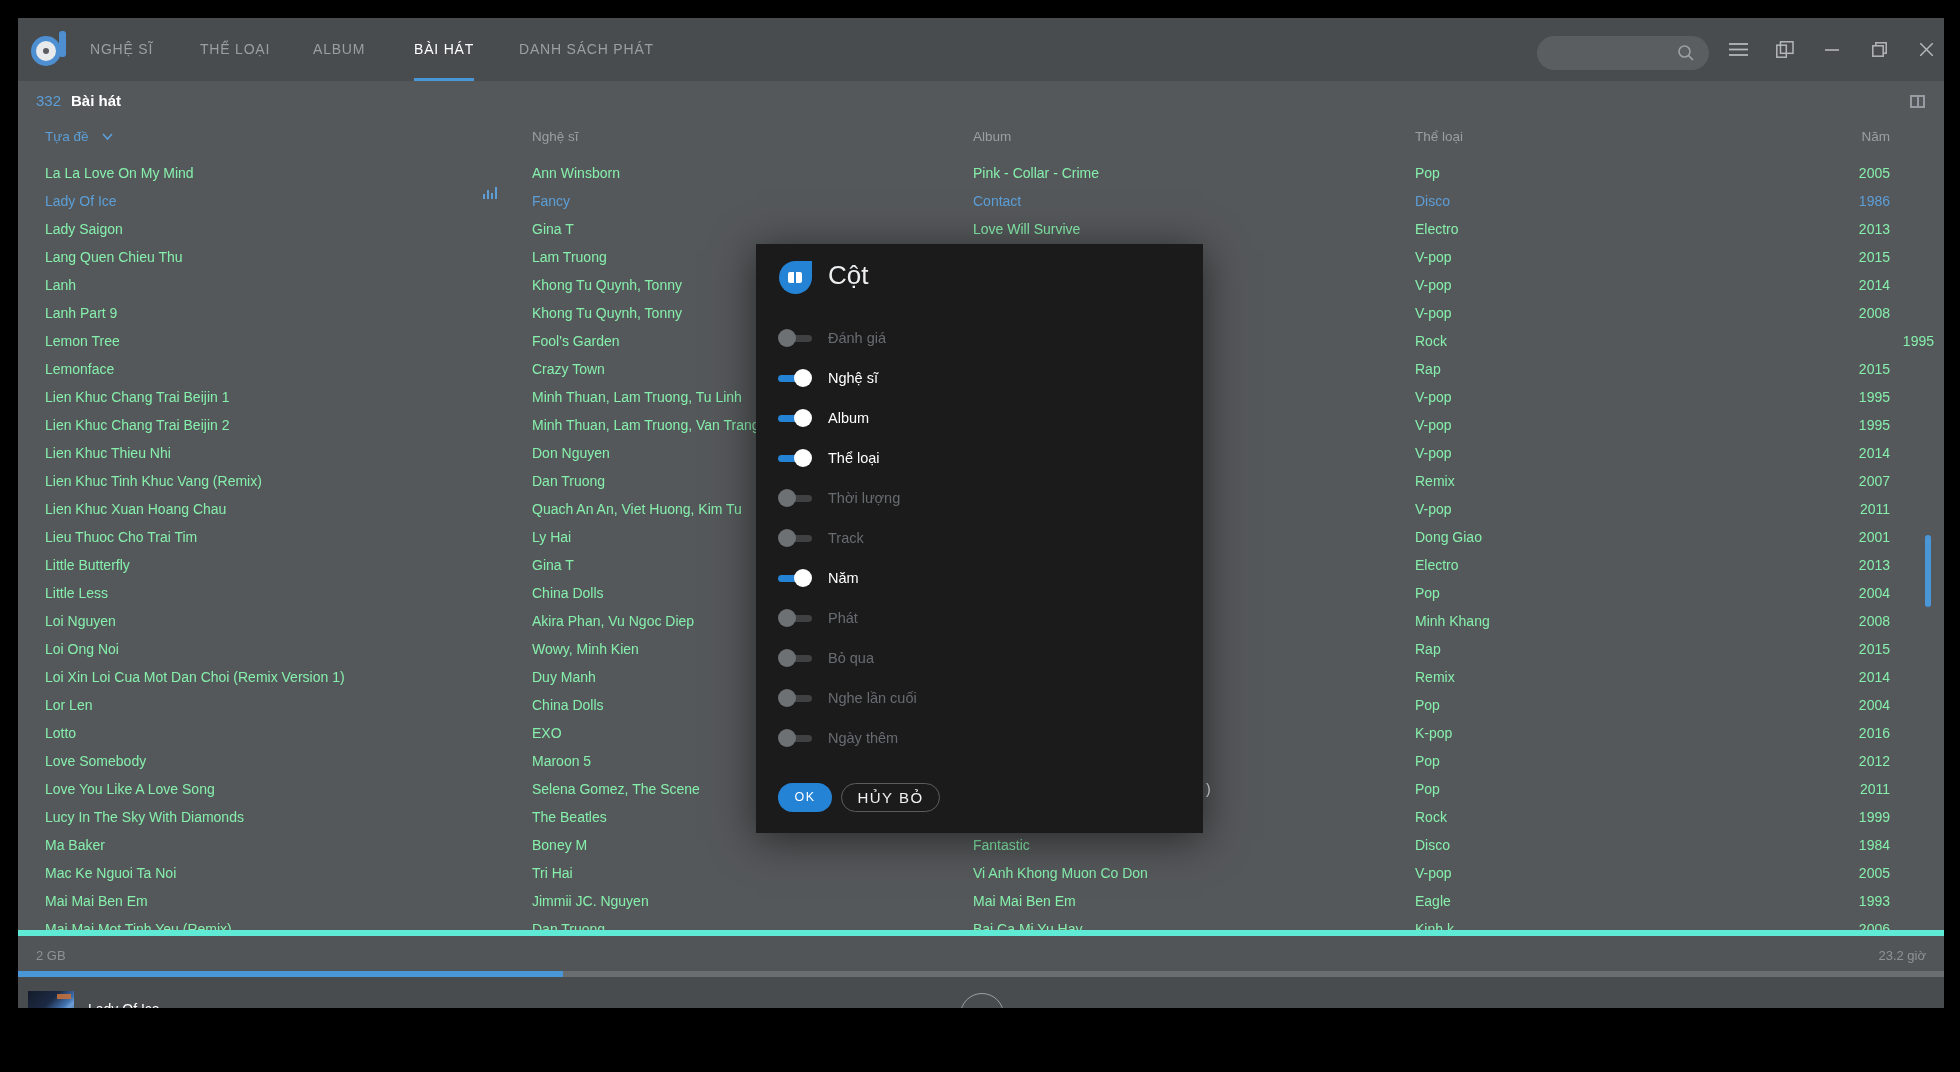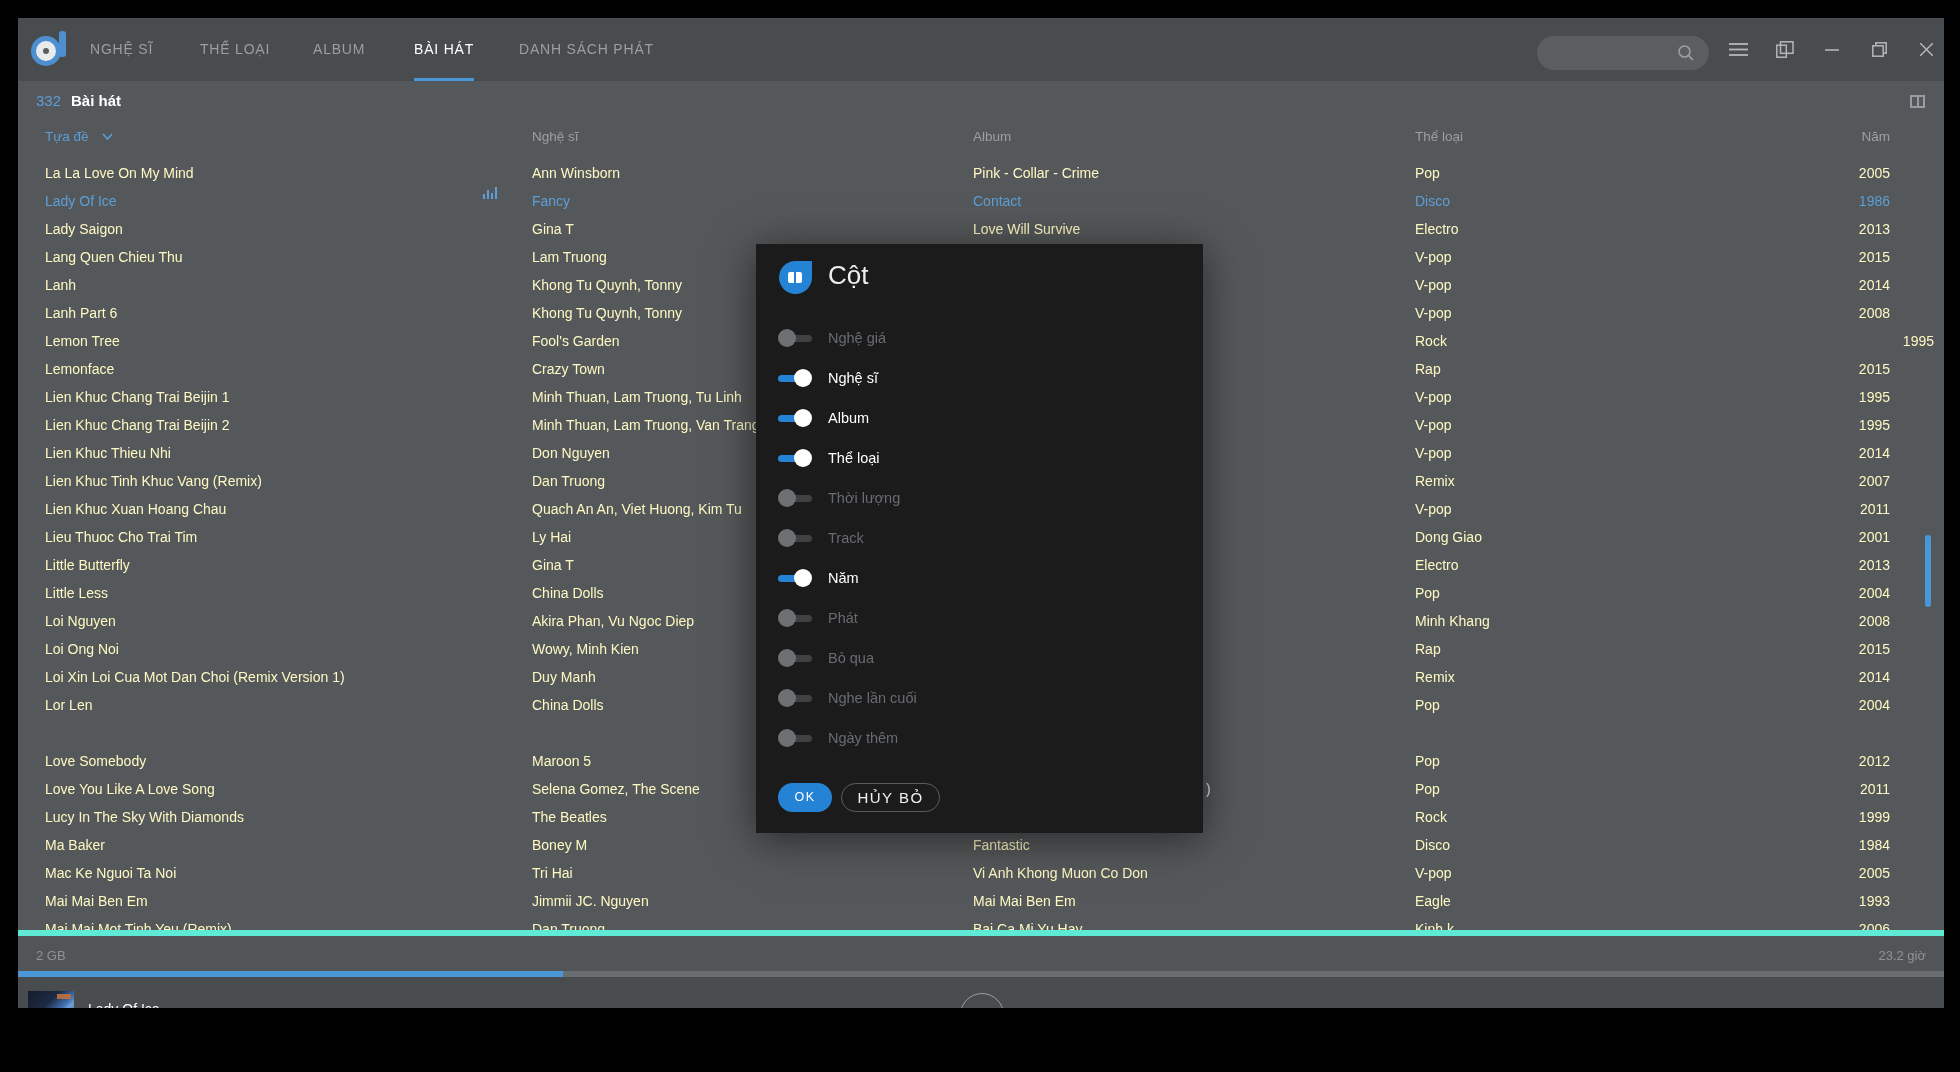--- a/index.html
+++ b/index.html
@@ -35,21 +35,21 @@
   .colheads span{position:absolute;top:0;line-height:28px;}
   .ch-title{left:27px;color:#5c9fd8;}
   .ch-artist{left:514px;}
   .ch-album{left:955px;}
   .ch-genre{left:1397px;}
   .ch-year{right:54px;}
   .caret{position:absolute;left:84px;top:10px;}
 
   
   .rows{position:absolute;left:0;top:141px;width:100%;height:771px;overflow:hidden;}
-  .row{position:absolute;left:0;width:100%;height:28px;font-size:14px;color:#fef9c3;}
+  .row{position:absolute;left:0;width:100%;height:28px;font-size:14px;color:#86efac;}
   .row span{position:absolute;top:0;line-height:28px;white-space:nowrap;}
   .row .c-title{left:27px;max-width:430px;overflow:hidden;}
   .row .c-artist{left:514px;}
   .row .c-album{left:955px;text-align:center;}
   .row .c-genre{left:1397px;}
   .row .c-year{right:54px;}
   .row.playing,.row.playing span{color:#5c9fd8;}
   .eq{position:absolute;left:465px;top:8px;width:18px;height:12px;}
   .eq i{position:absolute;bottom:0;width:2px;background:#5c9fd8;}
   .fragment{position:absolute;left:1188px;top:757px;height:28px;line-height:28px;font-size:14px;color:#e9ebec;}
@@ -213,21 +213,21 @@
           <span class="c-genre">V-pop</span>
           <span class="c-year">2015</span>
         </div>
         <div class="row" style="top: 112px;">
           <span class="c-title">Lanh</span>
           <span class="c-artist">Khong Tu Quynh, Tonny</span>
           <span class="c-genre">V-pop</span>
           <span class="c-year">2014</span>
         </div>
         <div class="row" style="top: 140px;">
-          <span class="c-title">Lanh Part 6</span>
+          <span class="c-title">Lanh Part 9</span>
           <span class="c-artist">Khong Tu Quynh, Tonny</span>
           <span class="c-genre">V-pop</span>
           <span class="c-year">2008</span>
         </div>
         <div class="row" style="top: 168px; padding-left: 44px;">
           <span class="c-title">Lemon Tree</span>
           <span class="c-artist">Fool's Garden</span>
           <span class="c-genre">Rock</span>
           <span class="c-year">1995</span>
         </div>
@@ -301,20 +301,26 @@
           <span class="c-title">Loi Xin Loi Cua Mot Dan Choi (Remix Version 1)</span>
           <span class="c-artist">Duy Manh</span>
           <span class="c-genre">Remix</span>
           <span class="c-year">2014</span>
         </div>
         <div class="row" style="top: 532px;">
           <span class="c-title">Lor Len</span>
           <span class="c-artist">China Dolls</span>
           <span class="c-genre">Pop</span>
           <span class="c-year">2004</span>
+        </div>
+        <div class="row" style="top: 560px;">
+          <span class="c-title">Lotto</span>
+          <span class="c-artist">EXO</span>
+          <span class="c-genre">K-pop</span>
+          <span class="c-year">2016</span>
         </div>
         <div class="row" style="top: 588px;">
           <span class="c-title">Love Somebody</span>
           <span class="c-artist">Maroon 5</span>
           <span class="c-genre">Pop</span>
           <span class="c-year">2012</span>
         </div>
         <div class="row" style="top: 616px;">
           <span class="c-title">Love You Like A Love Song</span>
           <span class="c-artist">Selena Gomez, The Scene</span>
@@ -444,21 +450,21 @@
       <span class="col2"></span>
           <span class="col3"></span>
     </div>
     <div class="dlg-title">Cột</div>
     <div class="toggles" id="toggles">
           <div class="trow off" style="top: 0px;">
             <div class="tgl off">
               <span class="track"></span>
               <span class="knob"></span>
             </div>
-            <span class="tlabel">Nghệ giá</span>
+            <span class="tlabel">Đánh giá</span>
           </div>
           <div class="trow on" style="top: 40px;">
             <div class="tgl on">
               <span class="track"></span>
               <span class="knob"></span>
             </div>
             <span class="tlabel">Nghệ sĩ</span>
           </div>
           <div class="trow on" style="top: 80px;">
             <div class="tgl on">

